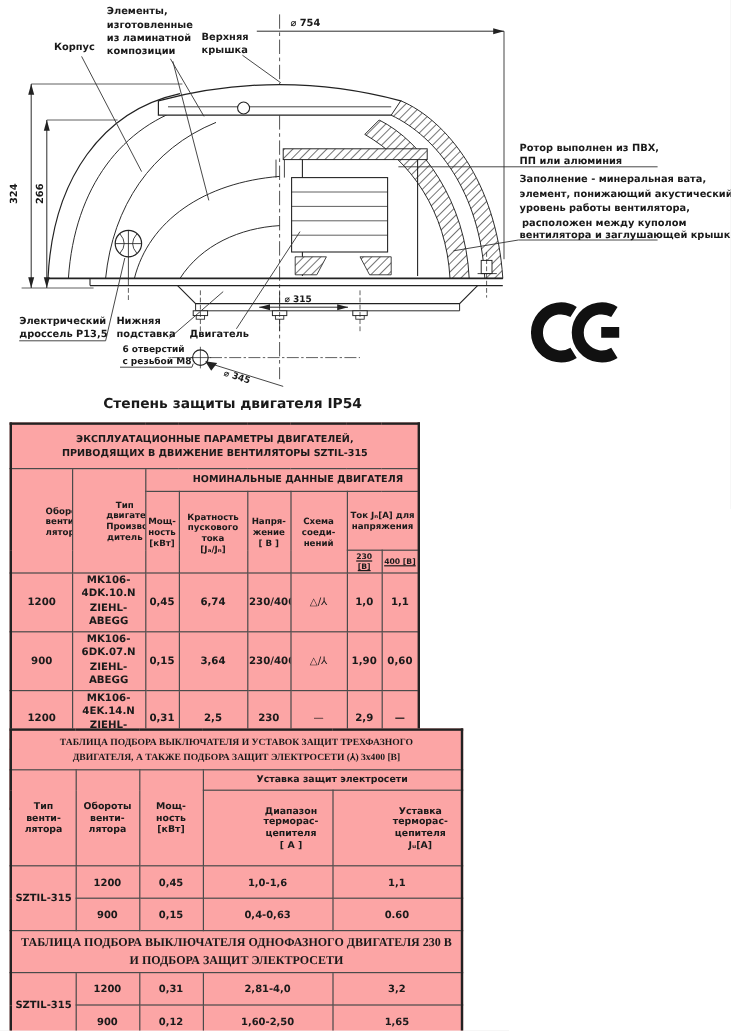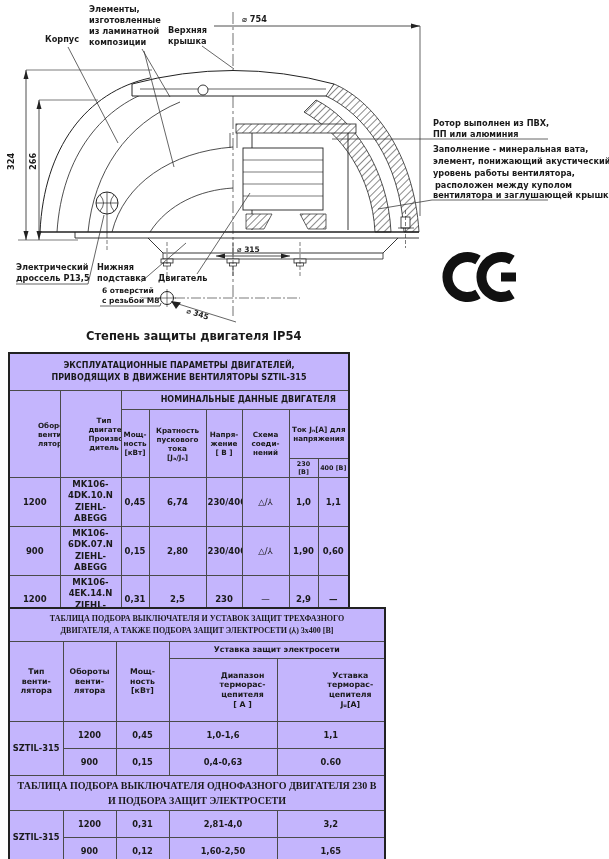--- a/index.html
+++ b/index.html
@@ -3,32 +3,32 @@
 <meta charset="utf-8">
 <style>
   html,body{margin:0;padding:0;background:#e8e8e8;}
   .page{position:relative;width:609px;height:859px;background:#ffffff;overflow:hidden;
         font-family:"DejaVu Sans",sans-serif;color:#1a1a1a;}
   svg text{font-family:"DejaVu Sans",sans-serif;fill:#1a1a1a;font-weight:bold;}
   .lbl{font-size:8.2px;}
   .dim{font-size:8.2px;}
   .cap{font-size:11.5px;}
 
-  table{border-collapse:collapse;table-layout:fixed;position:absolute;background:#c4b5fd;}
+  table{border-collapse:collapse;table-layout:fixed;position:absolute;background:#fca5a5;}
   #tbl1{left:8px;top:352px;width:341px;}
   #tbl2{left:8px;top:607px;width:376px;}
   th,td{border:1px solid #4a4a4a;text-align:center;vertical-align:middle;
         white-space:pre-line;padding:1px 1px;font-weight:bold;line-height:1.25;
         overflow:hidden;}
   table{border:2px solid #222;}
   .t-title th{font-size:8px;height:34px;line-height:1.45;}
   .t-group th{font-size:8px;height:16px;padding-left:28px;}
   #tbl1 .t-cols th{font-size:7.2px;height:46px;}
   #tbl1 .hcur{font-size:6.4px;}
-  .t-sub th{font-size:6.4px;height:16px;}
+  .t-sub th{font-size:6.4px;height:16px;text-decoration:underline;}
   .t-data td{font-size:8.5px;height:35px;}
   .mtype{font-size:5.9px;line-height:1.35;}
   .sym{font-size:12.5px;font-weight:normal;}
 
   #tbl2 .t2-title th{font-size:8px;height:30px;line-height:1.5;font-family:Liberation Serif, serif;}
   #tbl2 .t2-group th{font-size:7.8px;height:14px;}
   #tbl2 .t2-cols th{font-size:7.8px;height:60px;padding-left:40px;}
   #tbl2 .t2-data td{font-size:8.3px;height:24px;}
   #tbl2 .t2-section th{font-size:10px;height:32px;line-height:1.5;font-family:Liberation Serif, serif;}
   #tbl2 .fan{font-size:8.3px;}
@@ -256,21 +256,21 @@
     <td>230/400</td>
     <td class="sym">△/⅄</td>
     <td>1,0</td>
     <td>1,1</td>
   </tr>
   <tr class="t-data">
     <td>900</td>
     <td class="mtype">MK106-6DK.07.N
 ZIEHL-ABEGG</td>
     <td>0,15</td>
-    <td>2,80</td>
+    <td>3,64</td>
     <td>230/400</td>
     <td class="sym">△/⅄</td>
     <td>1,90</td>
     <td>0,60</td>
   </tr>
   <tr class="t-data">
     <td>1200</td>
     <td class="mtype">MK106-4EK.14.N
 ZIEHL-ABEGG</td>
     <td>0,31</td>

